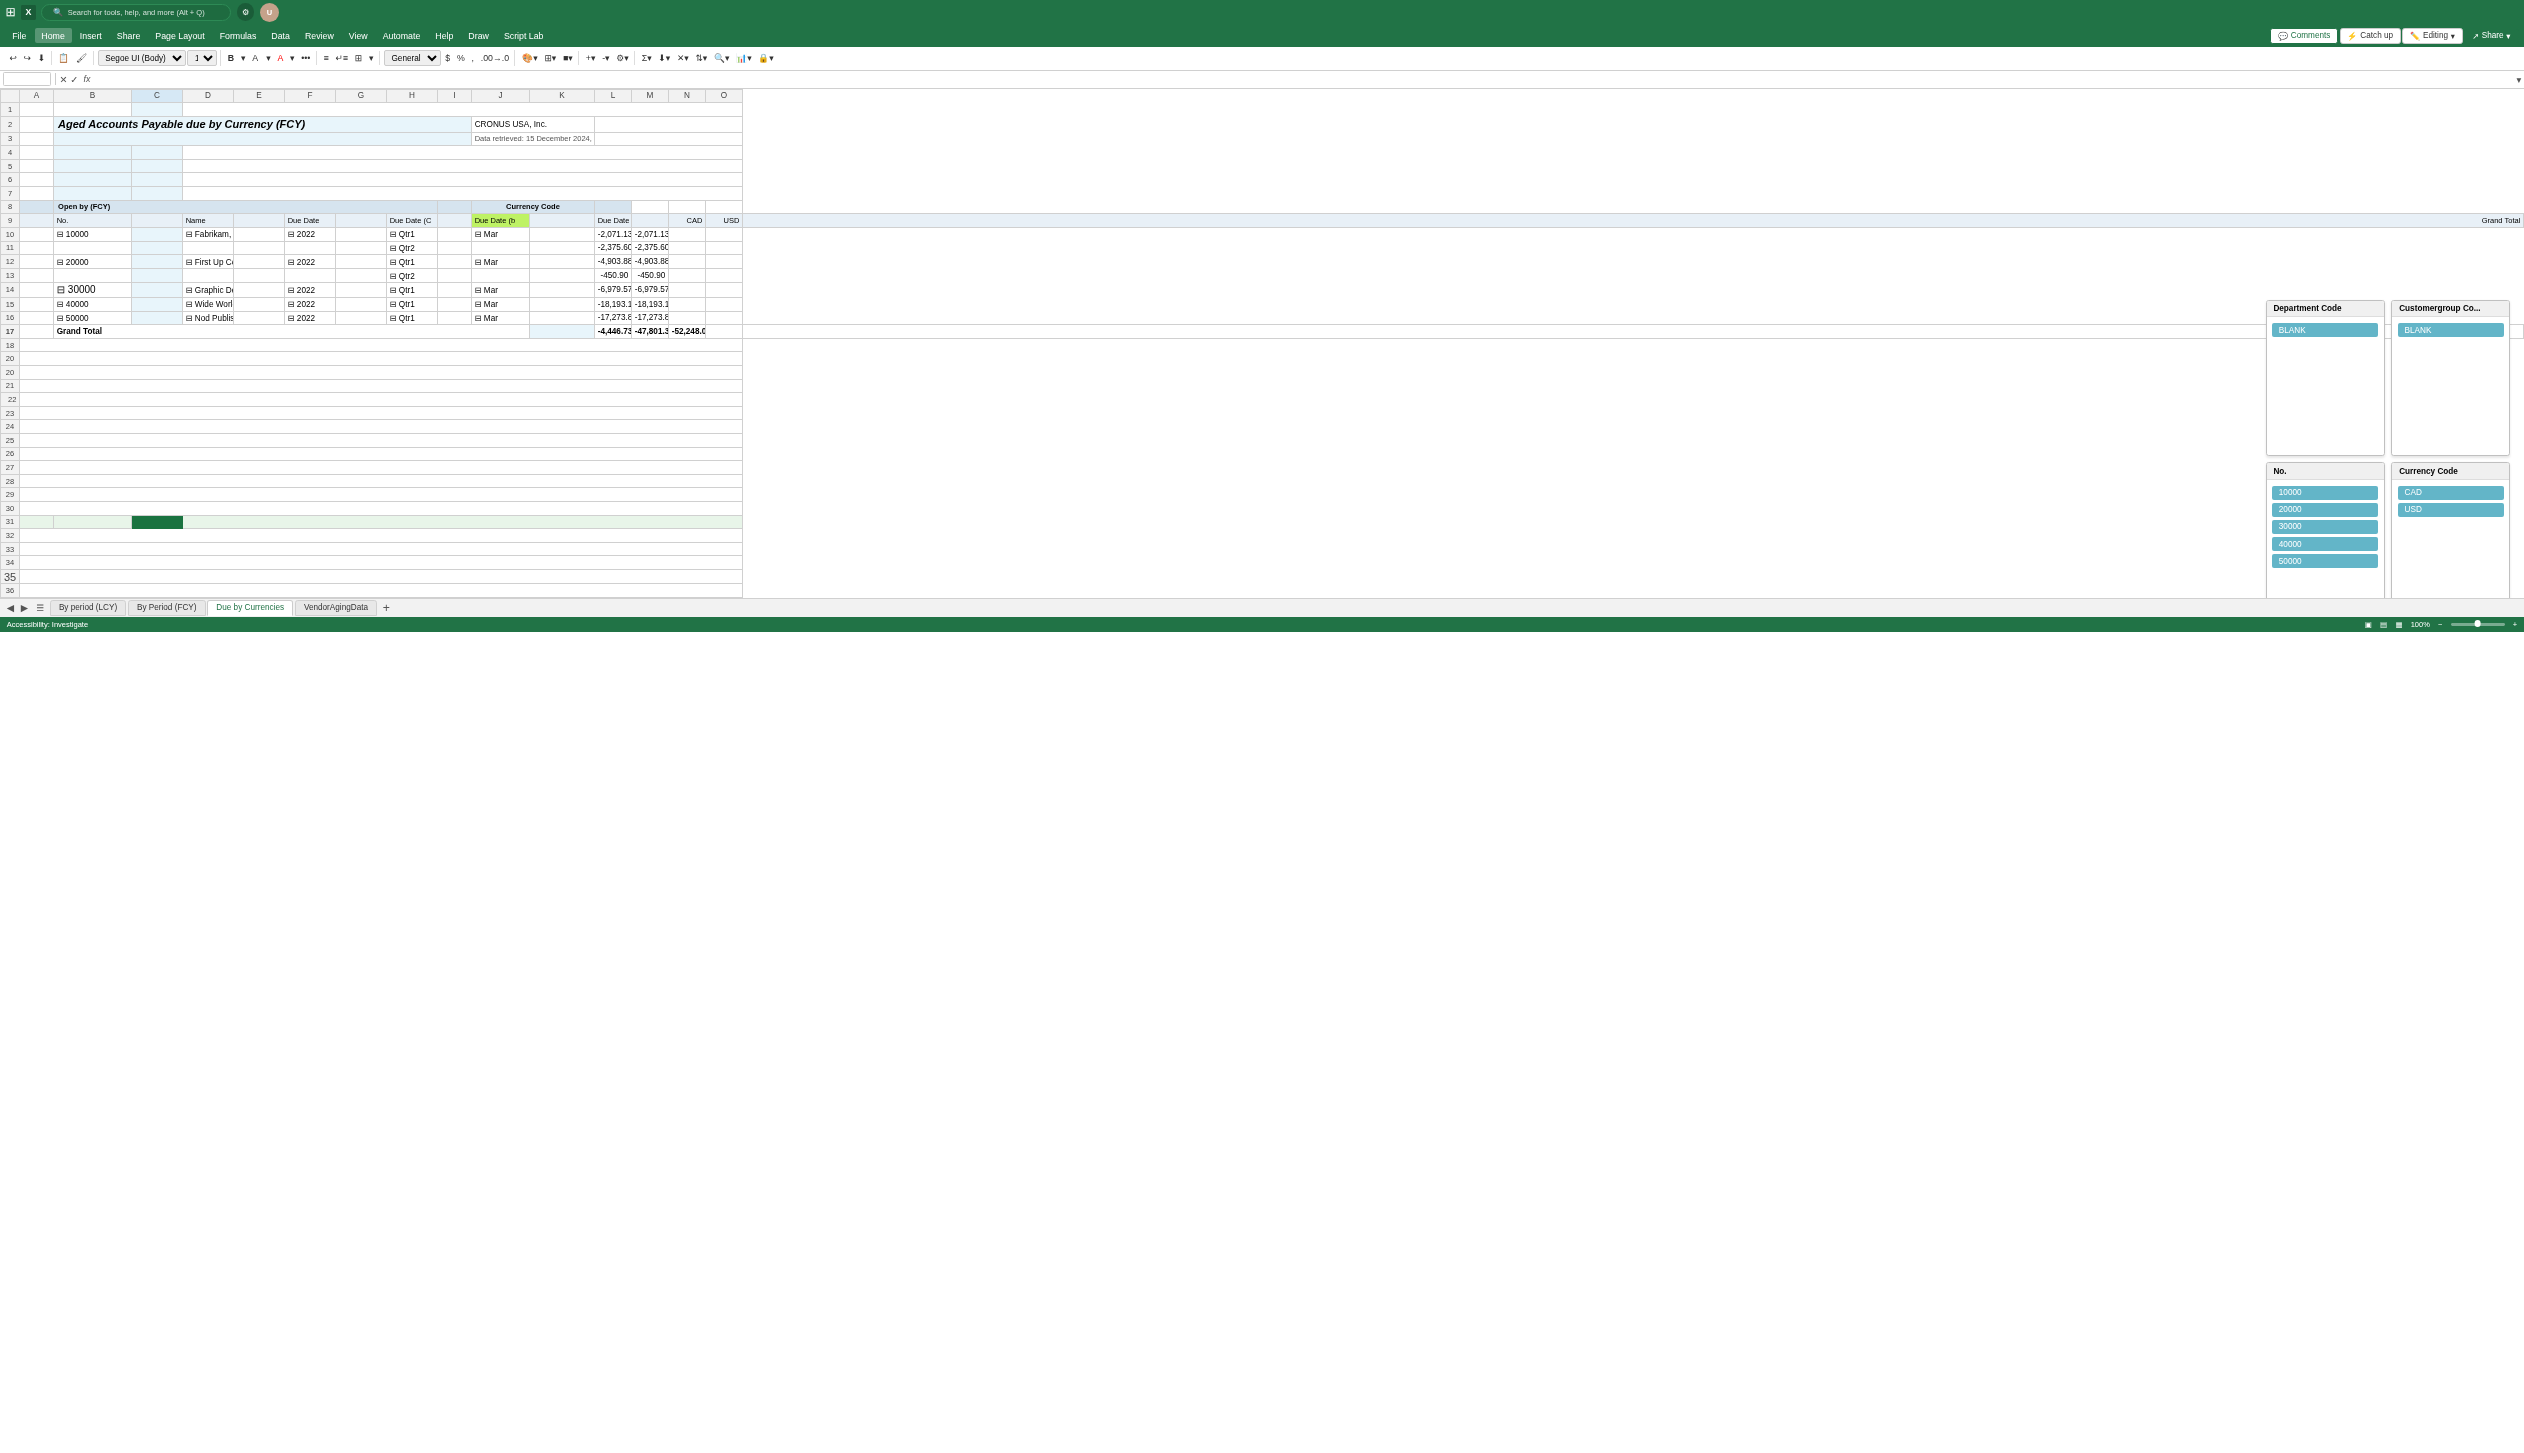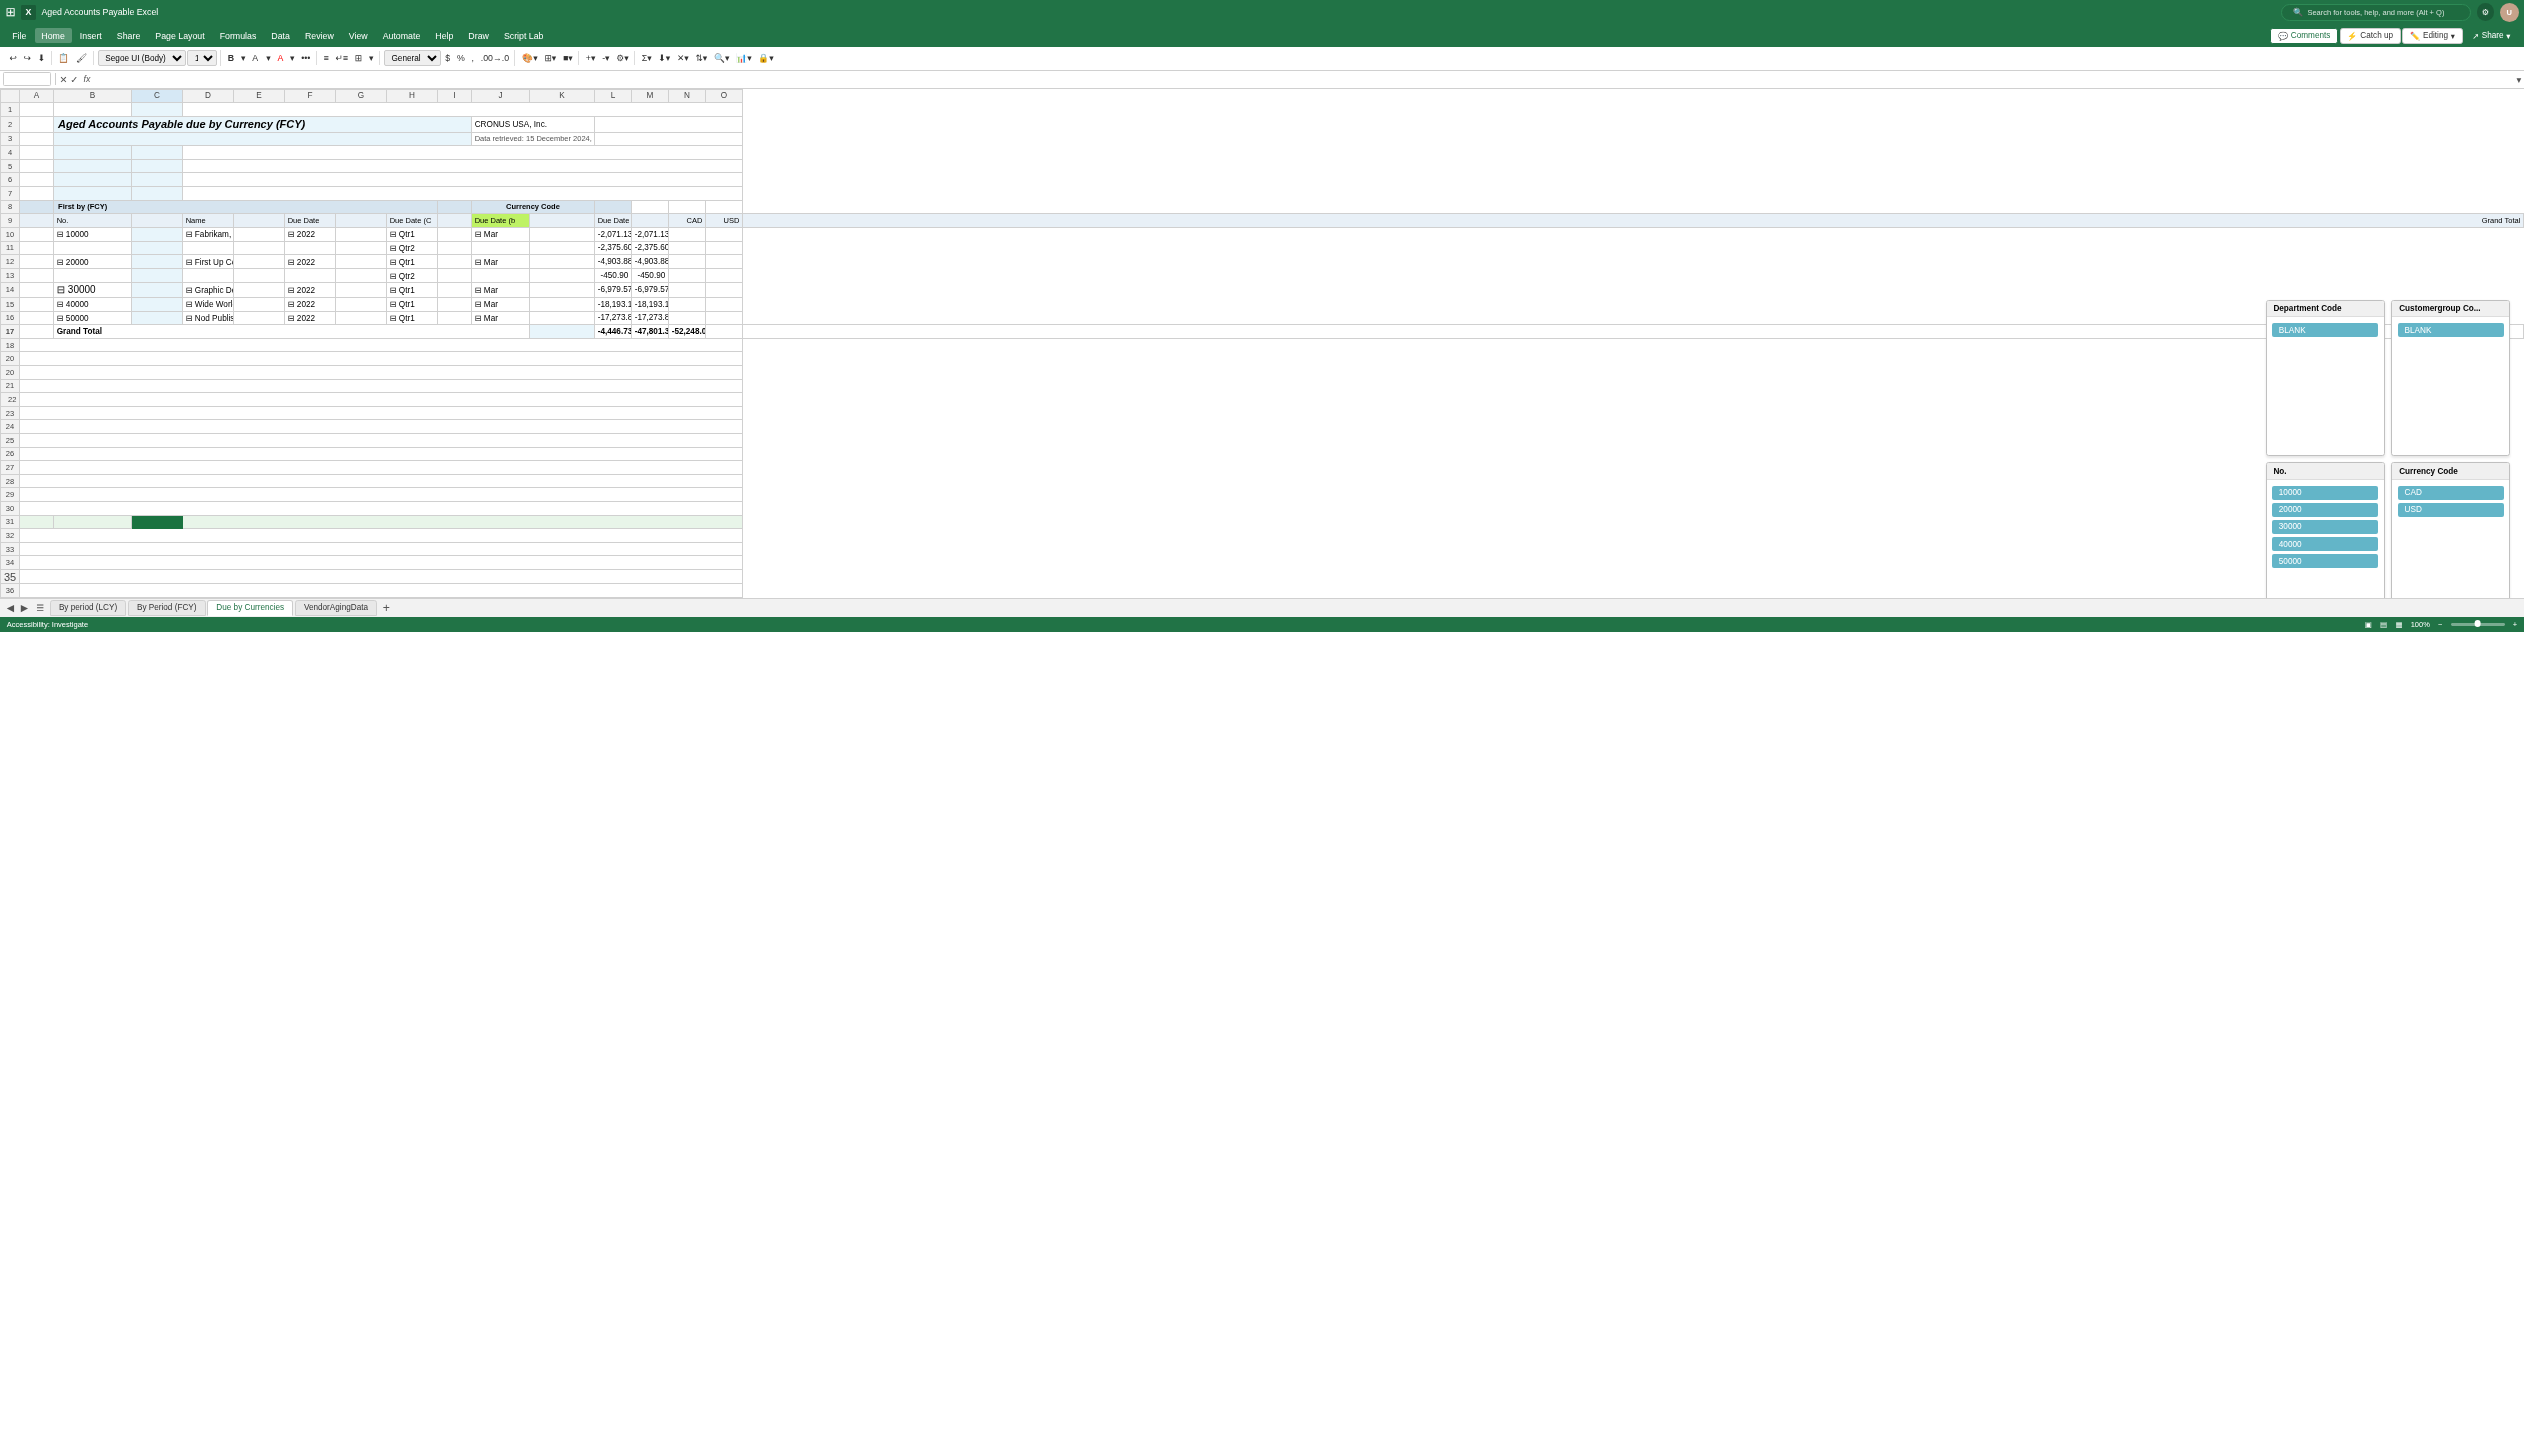--- a/index.html
+++ b/index.html
@@ -63,21 +63,20 @@
     ::-webkit-scrollbar-thumb { background: #b0b0b0; border-radius: 2.7px; }
 
     .waffle-icon { font-size: 12.2px; cursor: pointer; }
   </style>
 </head>
 <body>
 
 <div id="title-bar" style="display:flex; align-items:center; height:24.5px; background:#217346; color:white; padding:0 5.4px; gap:5.4px; position:relative;">
   <span class="waffle-icon">⊞</span>
   <div style="width:15px;height:15px;background:#1a5c38;border-radius:1.4px;display:flex;align-items:center;justify-content:center;font-weight:bold;font-size:8.8px;color:white;">X</div>
-  <span style="font-size:8.8px; flex:1;">Aged Accounts Payable Excel</span>
   <div style="background:#1e6b40;border:0.7px solid #2d8a55;border-radius:11px;padding:2.7px 11px;color:white;font-size:8.2px;width:190px;display:flex;align-items:center;gap:4.1px;">
     <span>🔍</span>
     <span style="color:rgba(255,255,255,0.8);font-size:7.5px;">Search for tools, help, and more (Alt + Q)</span>
   </div>
   <div style="display:flex;align-items:center;gap:5.4px;">
     <div style="width:17.7px;height:17.7px;border-radius:50%;background:#1a5c38;display:flex;align-items:center;justify-content:center;cursor:pointer;">⚙</div>
     <div style="width:19px;height:19px;border-radius:50%;background:#c5a28a;display:flex;align-items:center;justify-content:center;font-size:7.5px;font-weight:bold;color:white;cursor:pointer;">U</div>
   </div>
 </div>
 
@@ -286,21 +285,21 @@
           <td style="background:#f2f2f2;text-align:center;border:0.7px solid #d0d0d0;font-size:7.5px;color:#444;">7</td>
           <td style="border:0.7px solid #d0d0d0;"></td>
           <td style="border:0.7px solid #d0d0d0;background:#e8f5fb;"></td>
           <td style="border:0.7px solid #d0d0d0;background:#e8f5fb;"></td>
           <td style="border:0.7px solid #d0d0d0;" colspan="12"></td>
         </tr>
 
         <tr>
           <td style="background:#f2f2f2;text-align:center;border:0.7px solid #d0d0d0;font-size:7.5px;color:#444;">8</td>
           <td style="border:0.7px solid #d0d0d0;background:#d6e4ef;"></td>
-          <td colspan="7" style="border:0.7px solid #d0d0d0;background:#d6e4ef;font-weight:600;font-size:7.5px;padding:1.4px 4.1px;">First by (FCY)</td>
+          <td colspan="7" style="border:0.7px solid #d0d0d0;background:#d6e4ef;font-weight:600;font-size:7.5px;padding:1.4px 4.1px;">Open by (FCY)</td>
           <td style="border:0.7px solid #d0d0d0;background:#d6e4ef;"></td>
           <td colspan="2" style="border:0.7px solid #d0d0d0;background:#d6e4ef;font-weight:600;font-size:7.5px;padding:1.4px 4.1px;text-align:center;">Currency Code</td>
           <td style="border:0.7px solid #d0d0d0;background:#d6e4ef;"></td>
           <td style="border:0.7px solid #d0d0d0;"></td>
           <td style="border:0.7px solid #d0d0d0;"></td>
           <td style="border:0.7px solid #d0d0d0;"></td>
         </tr>
 
         <tr>
           <td style="background:#f2f2f2;text-align:center;border:0.7px solid #d0d0d0;font-size:7.5px;color:#444;">9</td>

